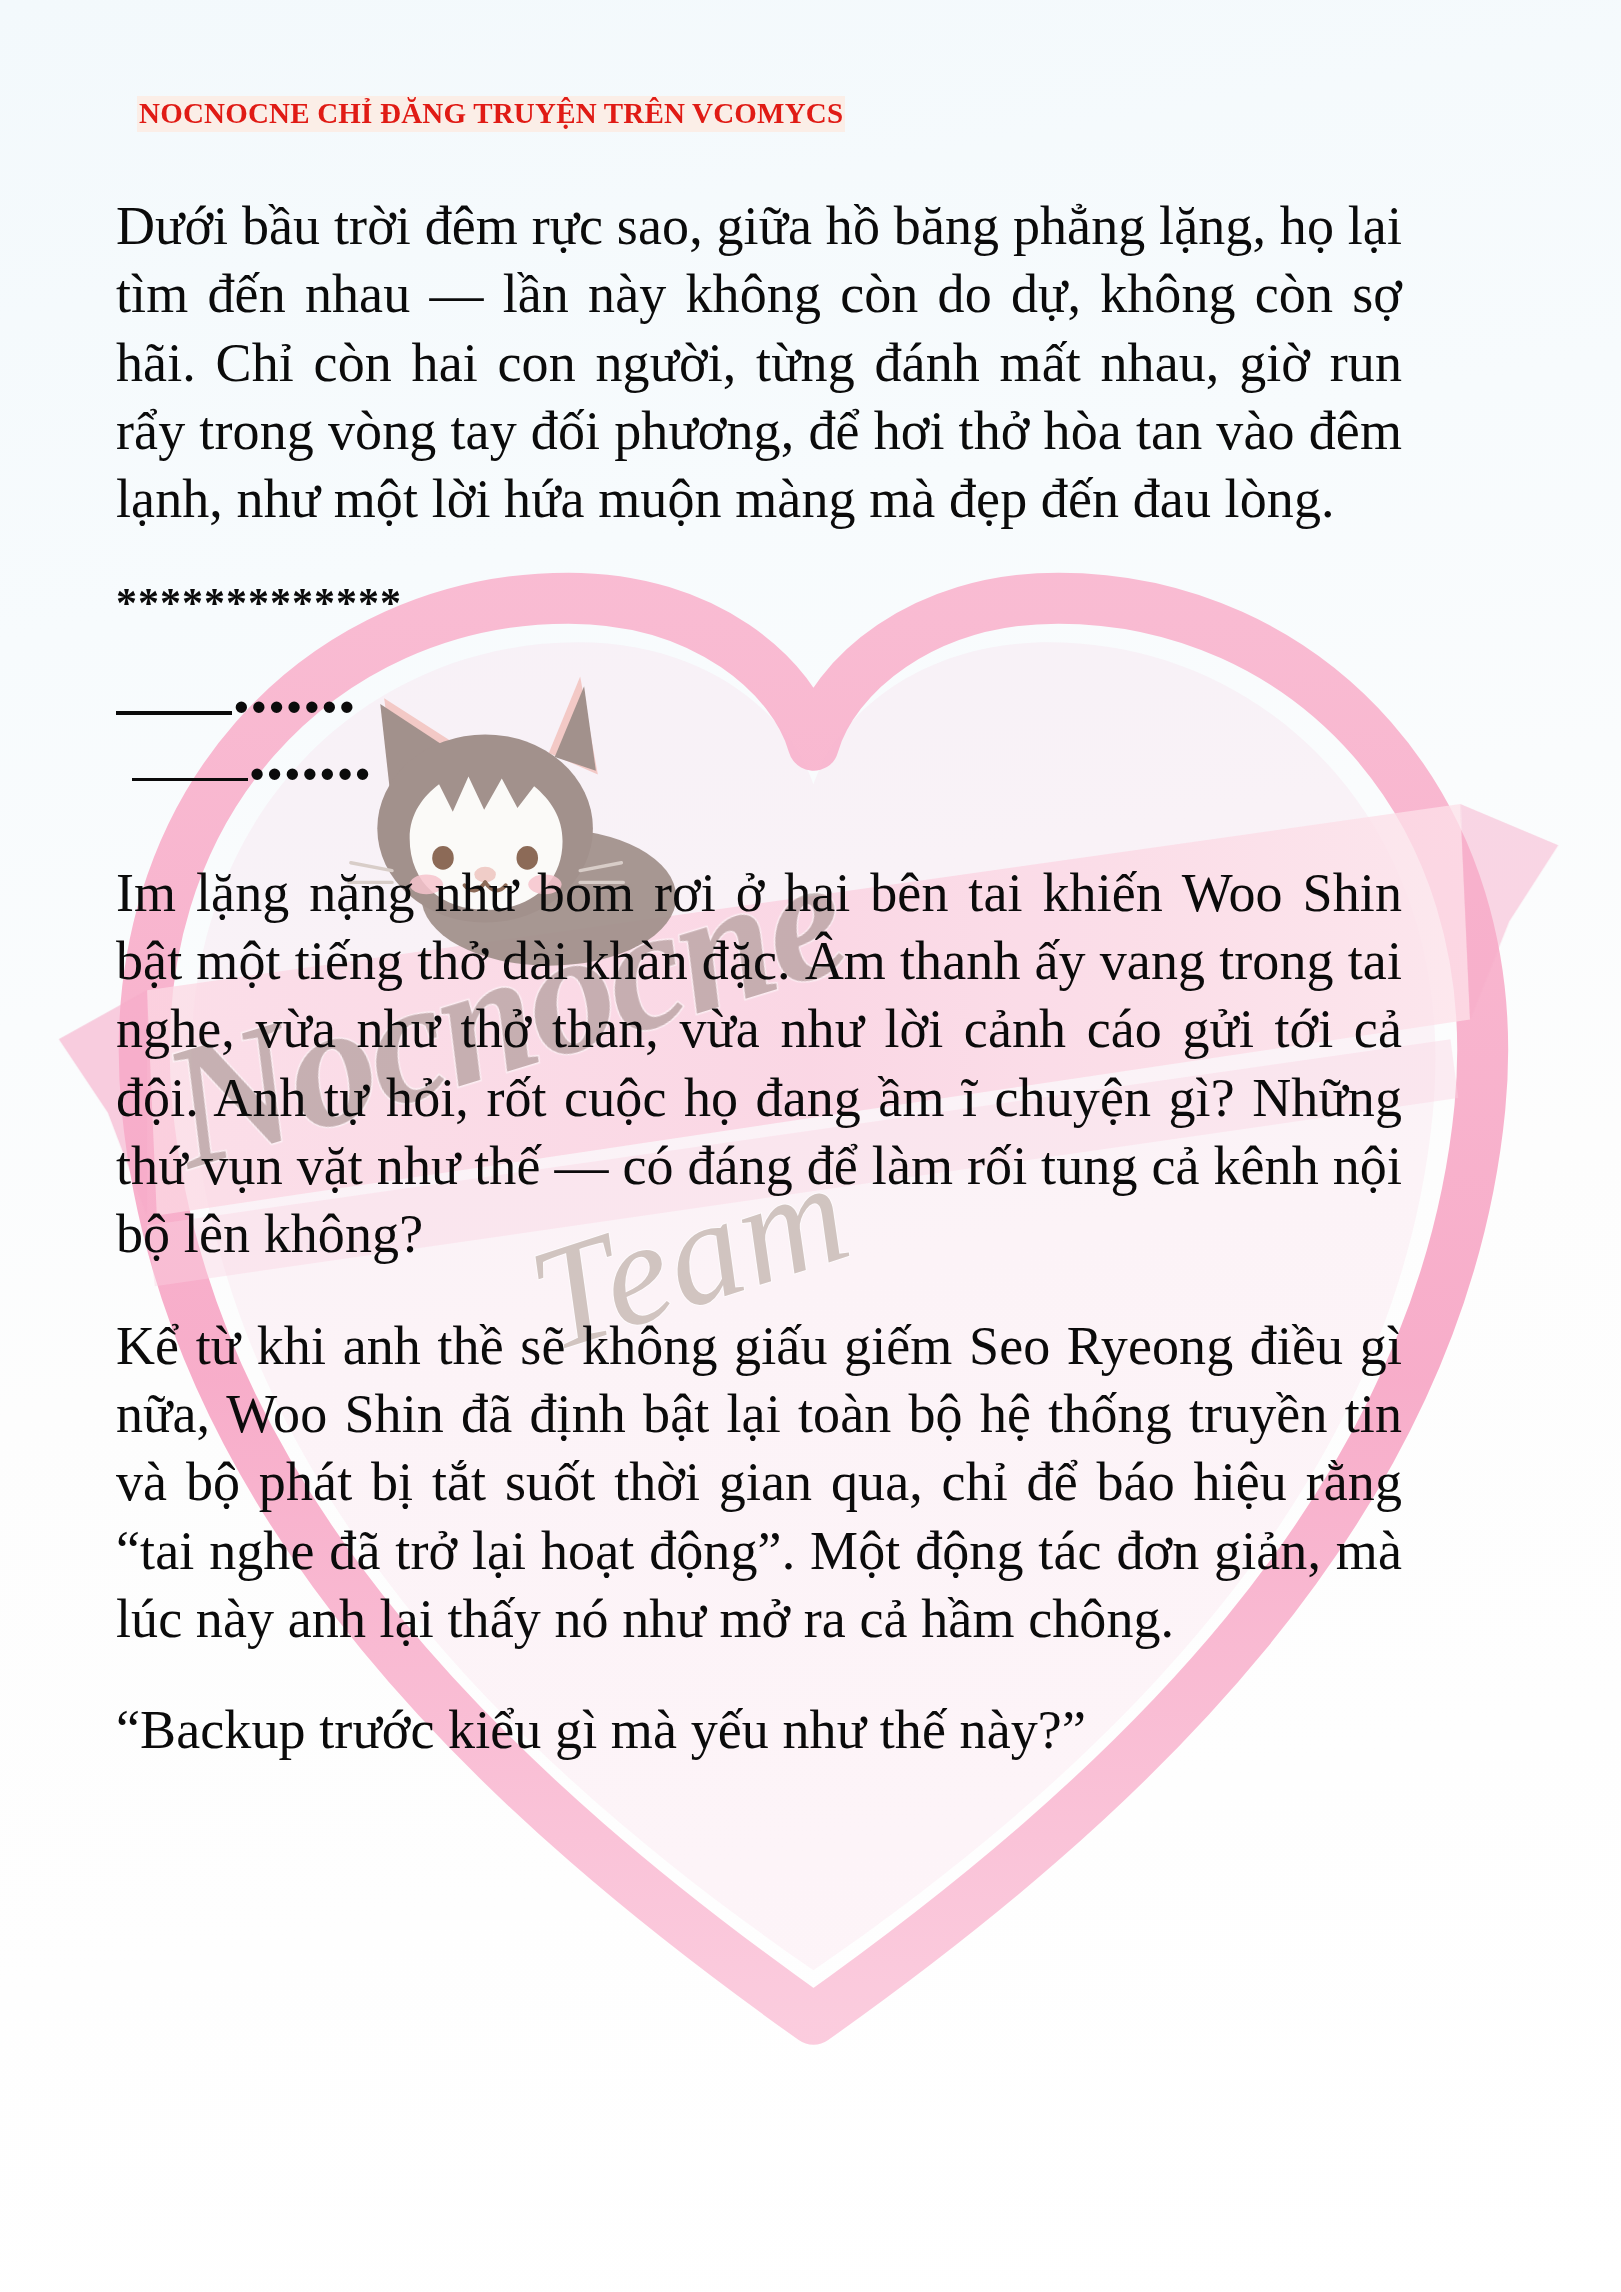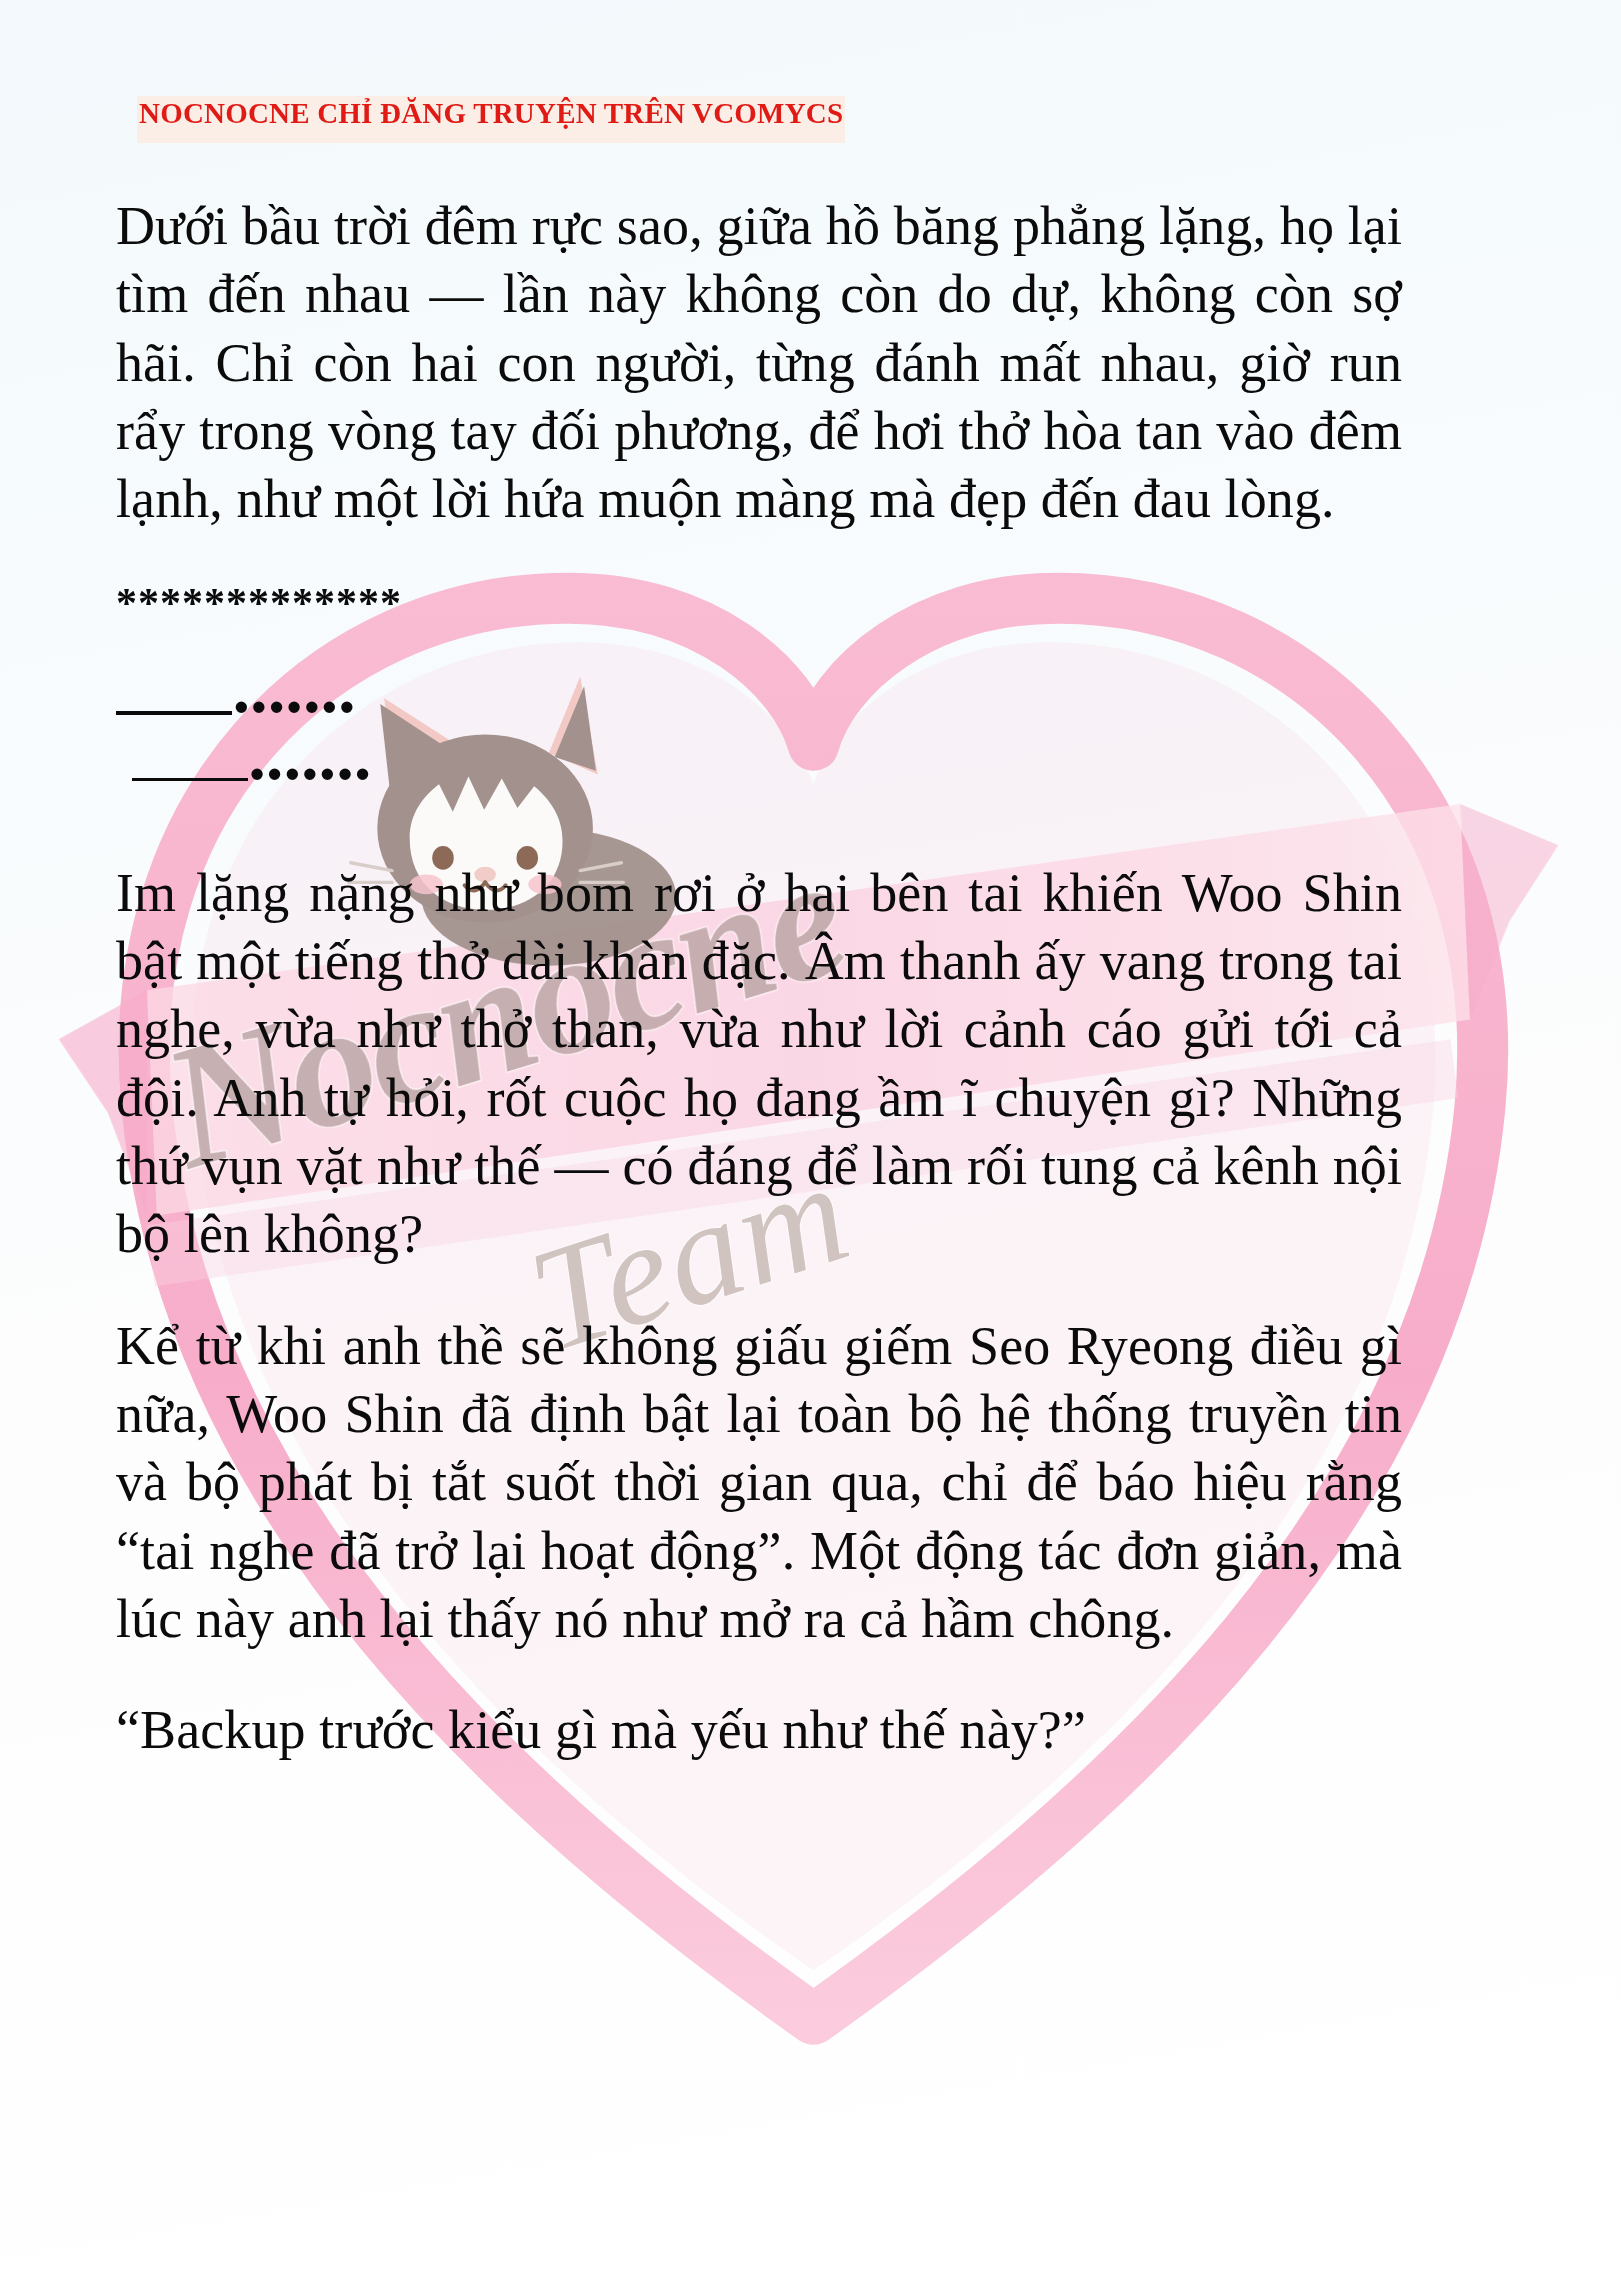--- a/index.html
+++ b/index.html
@@ -74,21 +74,21 @@
   .doc-header {
     position: absolute;
     left: 137px;
     top: 96px;
     font-family: "Liberation Serif", "DejaVu Serif", serif;
     font-weight: 700;
     font-size: 29px;
     letter-spacing: 0.2px;
     color: #e01b15;
     background: rgba(252, 235, 226, 0.82);
-    padding: 2px 2px 15px 2px;
+    padding: 2px 2px 4px 2px;
     line-height: 1.05;
     white-space: nowrap;
   }
 
   .body-block {
     position: absolute;
     left: 116px;
     top: 192px;
     width: 1304px;
   }

